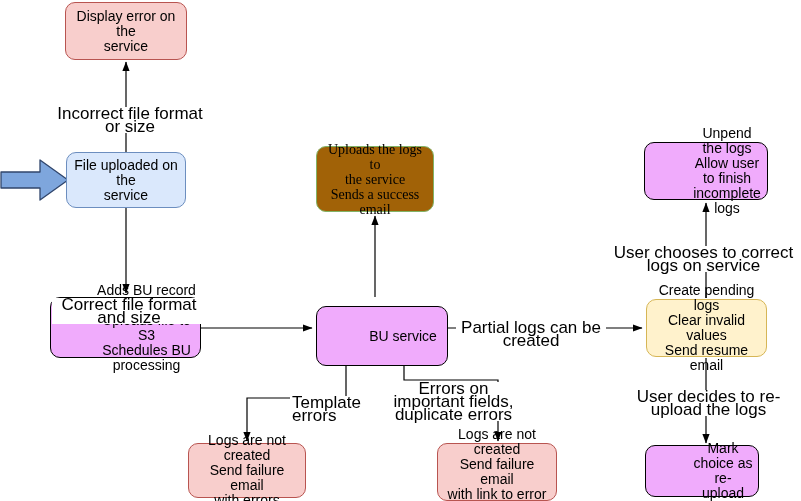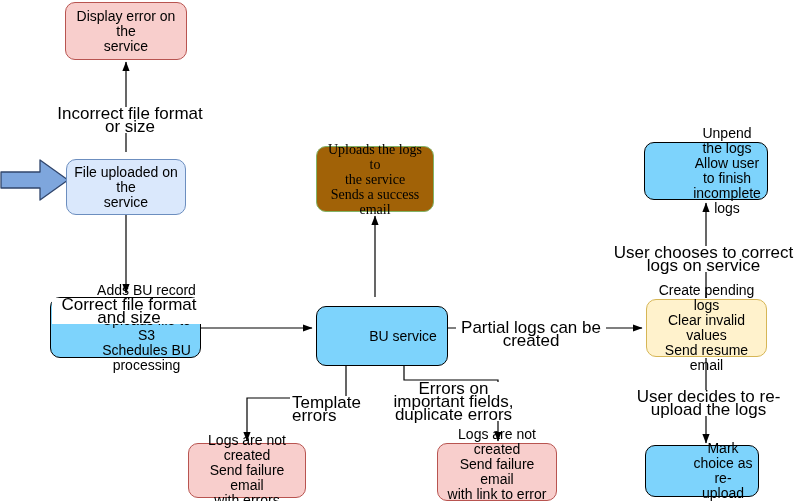--- a/index.html
+++ b/index.html
@@ -41,21 +41,21 @@
     color: #000000;
     background: #ffffff;
     z-index: 3;
     white-space: pre-line;
     padding: 2px 4px;
   }
   .node.pink   { background: #f8cecc; border-color: #b85450; }
   .node.blue   { background: #dae8fc; border-color: #6c8ebf; }
   .node.green  { background: #a16207; border-color: #82b366; font-family: Liberation Serif, serif; }
   .node.yellow { background: #fff2cc; border-color: #d6b656; }
-  .node.plain  { background: #7dd3fc; border-color: #000000; padding-left: 46px; }
+  .node.plain  { background: #f0abfc; border-color: #000000; padding-left: 46px; }
 
   .edge-label {
     position: absolute;
     font-size: 17px;
     line-height: 13px;
     color: #000000;
     background: #ffffff;
     text-align: center;
     white-space: pre-line;
     z-index: 4;
@@ -97,21 +97,21 @@
     <path d="M404,359 L404,380 L498,380 L498,441" fill="none" stroke="#000000" stroke-width="1.2" marker-end="url(#arrowhead)"></path>
   </svg>
 
   <svg class="big-arrow" style="left:0px; top:158px;" width="70" height="44" viewBox="0 0 70 44">
     <path d="M1,14 L40,14 L40,2 L68,22 L40,42 L40,30 L1,30 Z" fill="#7ea6dd" stroke="#30456b" stroke-width="1.3" stroke-linejoin="round"></path>
   </svg>
 
   <div class="node pink" style="left:65px; top:2px; width:122px; height:58px;">Display error on the
 service</div>
 
-  <div class="node blue" style="left:66px; top:159px; width:120px; height:56px;">File uploaded on the
+  <div class="node blue" style="left:66px; top:152px; width:120px; height:56px;">File uploaded on the
 service</div>
 
   <div class="node plain" style="left:50px; top:297px; width:151px; height:61px;">Adds BU record to db
 Uploads file to S3
 Schedules BU processing</div>
 
   <div class="node green" style="left:316px; top:146px; width:118px; height:66px;">Uploads the logs to
 the service
 Sends a success
 email</div>

